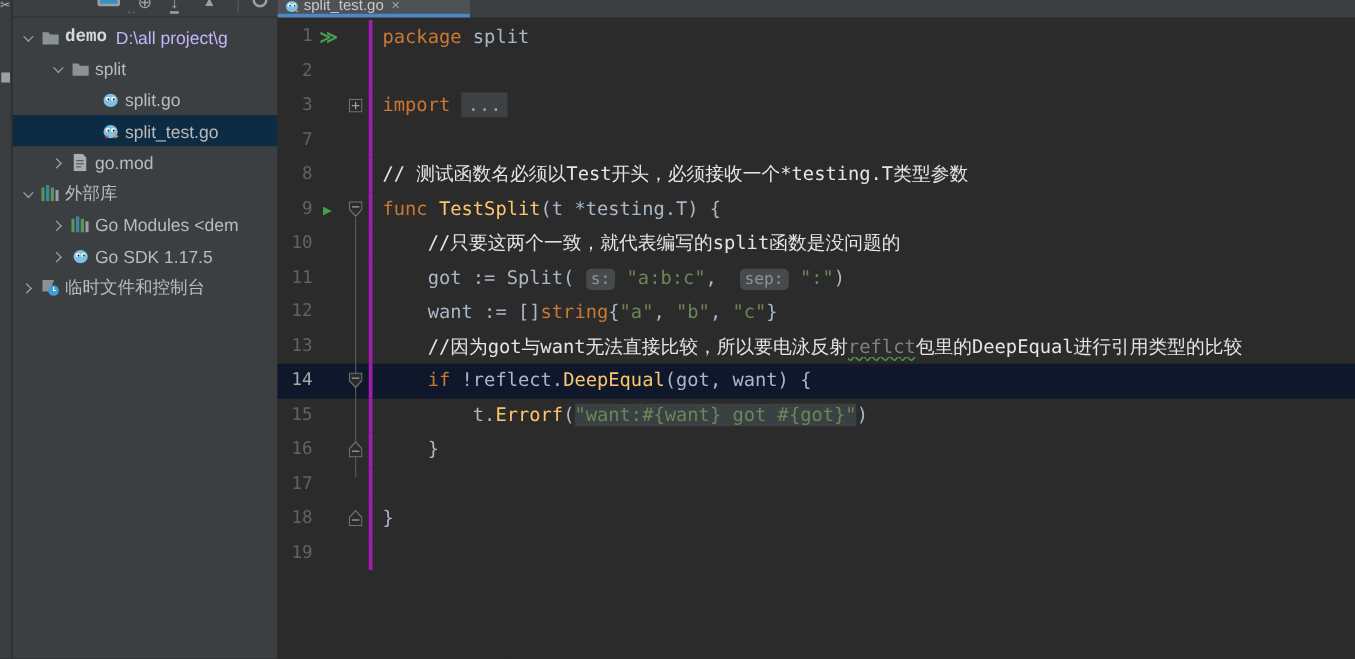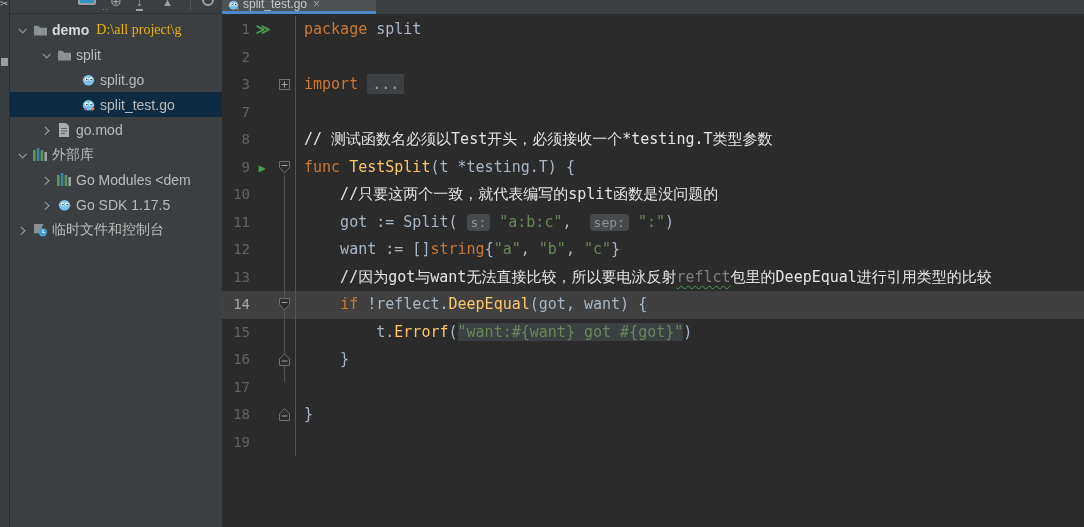--- a/index.html
+++ b/index.html
@@ -29,42 +29,42 @@
   .tree { padding-top:3px; }
   .trow { height:25px; display:flex; align-items:center; color:#bbbbbb;
     font-size:14px; white-space:nowrap; overflow:hidden; }
   .trow.selected { background:#0d2c44; }
   .trow .chev { width:16px; display:inline-flex; justify-content:center; flex:0 0 16px; }
   .chev i { display:block; width:6px; height:6px; border-right:1.5px solid #9da0a2; border-bottom:1.5px solid #9da0a2; }
   .chev.down i { transform:rotate(45deg) translateY(-1px); }
   .chev.right i { transform:rotate(-45deg) translateX(-1px); }
   .trow .ticon { width:20px; flex:0 0 20px; display:inline-flex; justify-content:center; align-items:center; }
   .trow .tlabel { margin-left:2px; }
-  .trow .tlabel.bold { font-weight:bold; color:#d8d8d8; }
-  .trow .tpath { margin-left:7px; color:#eab308;font-family:Liberation Serif, serif; }
+  .trow .tlabel.bold { font-weight:bold; color:#d8d8d8;font-family:Liberation Mono, monospace; }
+  .trow .tpath { margin-left:7px; color:#c4b5fd; }
 
   
   .editor { position:absolute; left:222px; top:0; width:862px; height:527px; background:#2b2b2b; }
   .tabbar { height:14px; background:#3c3f41; position:relative; }
   .tab { position:absolute; left:0; top:0; width:154px; height:14px; background:#4e5254;
     overflow:hidden; }
   .tab .tab-inner { position:absolute; bottom:3px; left:6px; display:flex; align-items:center;
     color:#c8c8c8; font-size:12px; gap:4px; }
   .tab-underline { position:absolute; left:0; bottom:0; width:154px; height:3px; background:#4a88c7; }
   .tab .close { color:#9da0a2; font-size:12px; margin-left:2px; }
 
   .code-area { position:relative; padding-top:2px; }
   .cl { height:27.5px; line-height:27.5px; display:flex; white-space:pre;
     font-family:"DejaVu Sans Mono", monospace; font-size:15px; color:#a9b7c6; }
-  .cl.current { background:#404040;justify-content:center; }
+  .cl.current { background:#0f172a;justify-content:center; }
   .lnum { width:28px; flex:0 0 28px; text-align:right; color:#606366; font-size:14px; }
   .cl.current .lnum { color:#a6a8aa; }
   .runcol { width:24px; flex:0 0 24px; text-align:center; }
   .foldcol { width:21px; flex:0 0 21px; display:inline-flex; align-items:center; justify-content:center; position:relative; z-index:2; }
-  .codetx { border-left:1px solid #a21caf; padding-left:8px; flex:1; }
+  .codetx { border-left:3px solid #a21caf; padding-left:8px; flex:1; }
   .run-all { color:#499c54; font-size:14px; font-weight:bold; letter-spacing:-2px; }
   .run-test { color:#499c54; font-size:12px; }
 
   .tok-kw { color:#cc7832; }
   .tok-fn { color:#ffc66d; }
   .tok-str { color:#6a8759; }
   .tok-strhl { color:#6a8759; background:#3b4043; }
   .tok-com { color:#e5e5e5; }
   .tok-comerr { color:#808080; text-decoration:underline wavy #4e9a56 1px; text-underline-offset:3px; }
   .tok-def { color:#a9b7c6; }

